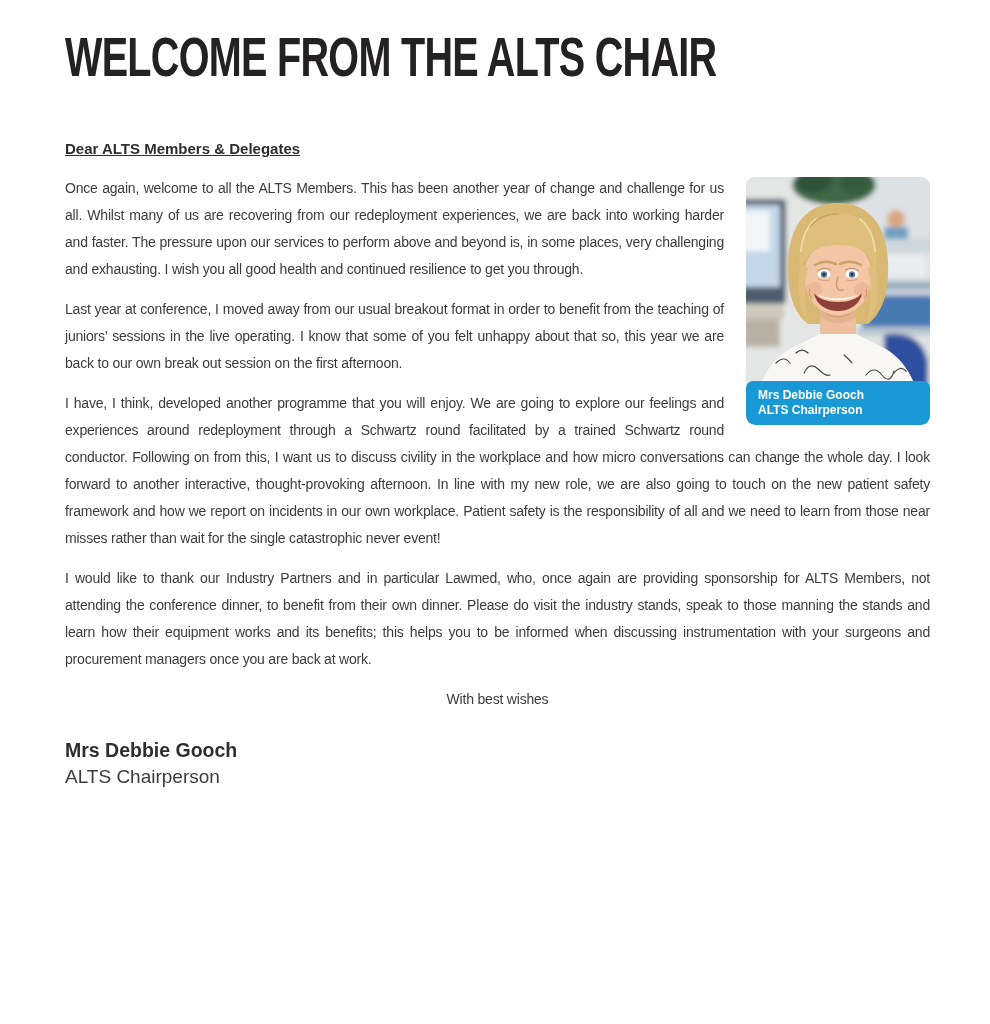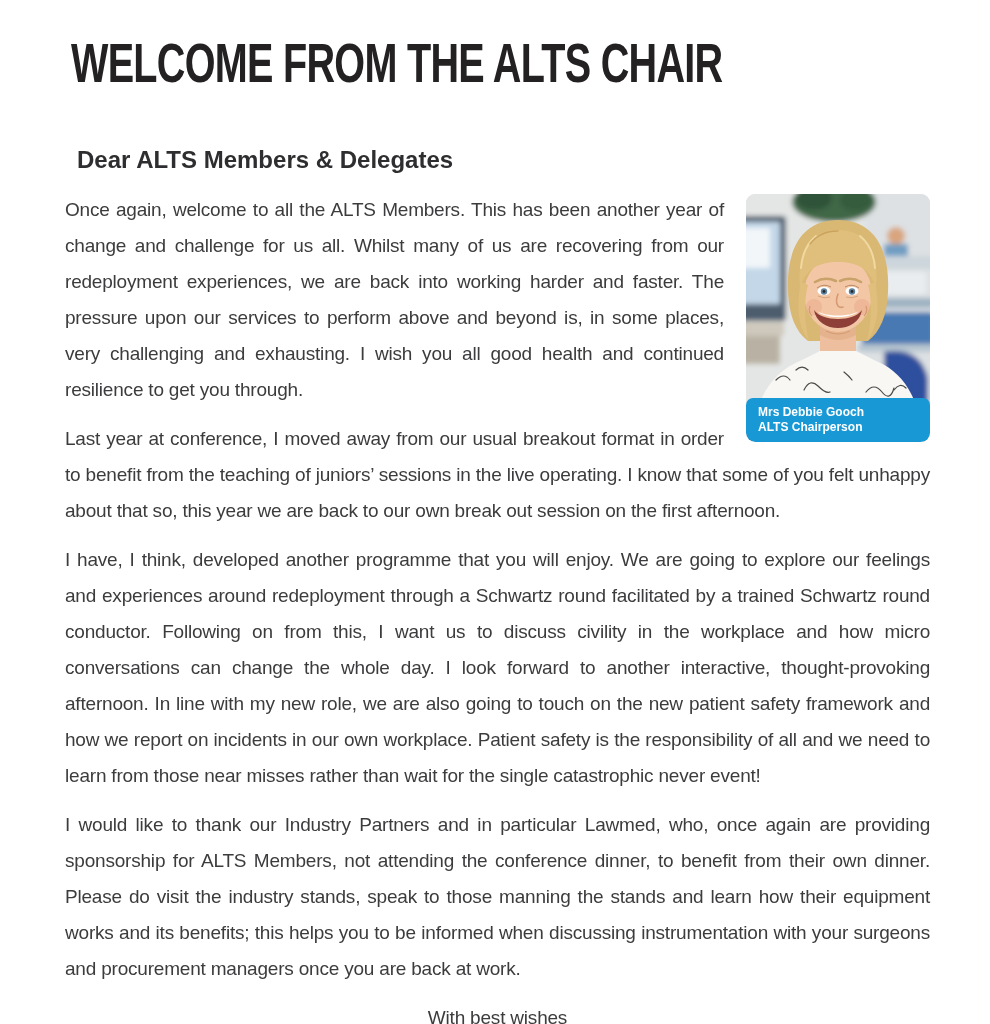--- a/index.html
+++ b/index.html
@@ -22,37 +22,38 @@
     padding: 30px 60px 0 65px;
     background: #fff;
   }
   h1.doc-title {
     color: var(--title-color);
     font-size: 55px;
     font-weight: bold;
     line-height: 1.0;
     letter-spacing: -1px;
     white-space: nowrap;
-    margin: 6px;
+    margin: 0;
     height: 58px;
   }
   h1.doc-title .squeeze {
     display: inline-block;
     transform: scaleX(0.72);
     transform-origin: left center;
   }
   h2.salutation {
-    font-size: 24px;
+    font-size: 15px;
     font-weight: bold;
     color: #2e2e30;
-    margin: 52px 0 18px 12px;
+    margin: 52px 0 18px 0;
+    text-decoration: underline;
   }
   .body-copy p {
-    font-size: 19px;
-    line-height: 36px;
+    font-size: 14px;
+    line-height: 27px;
     letter-spacing: -0.2px;
     text-align: justify;
     margin: 0 0 13px 0;
     color: var(--body-color);
   }
   .body-copy p.closing { text-align: center; margin-top: 2px; }
   figure.photo {
     float: right;
     width: 184px;
     height: 248px;

